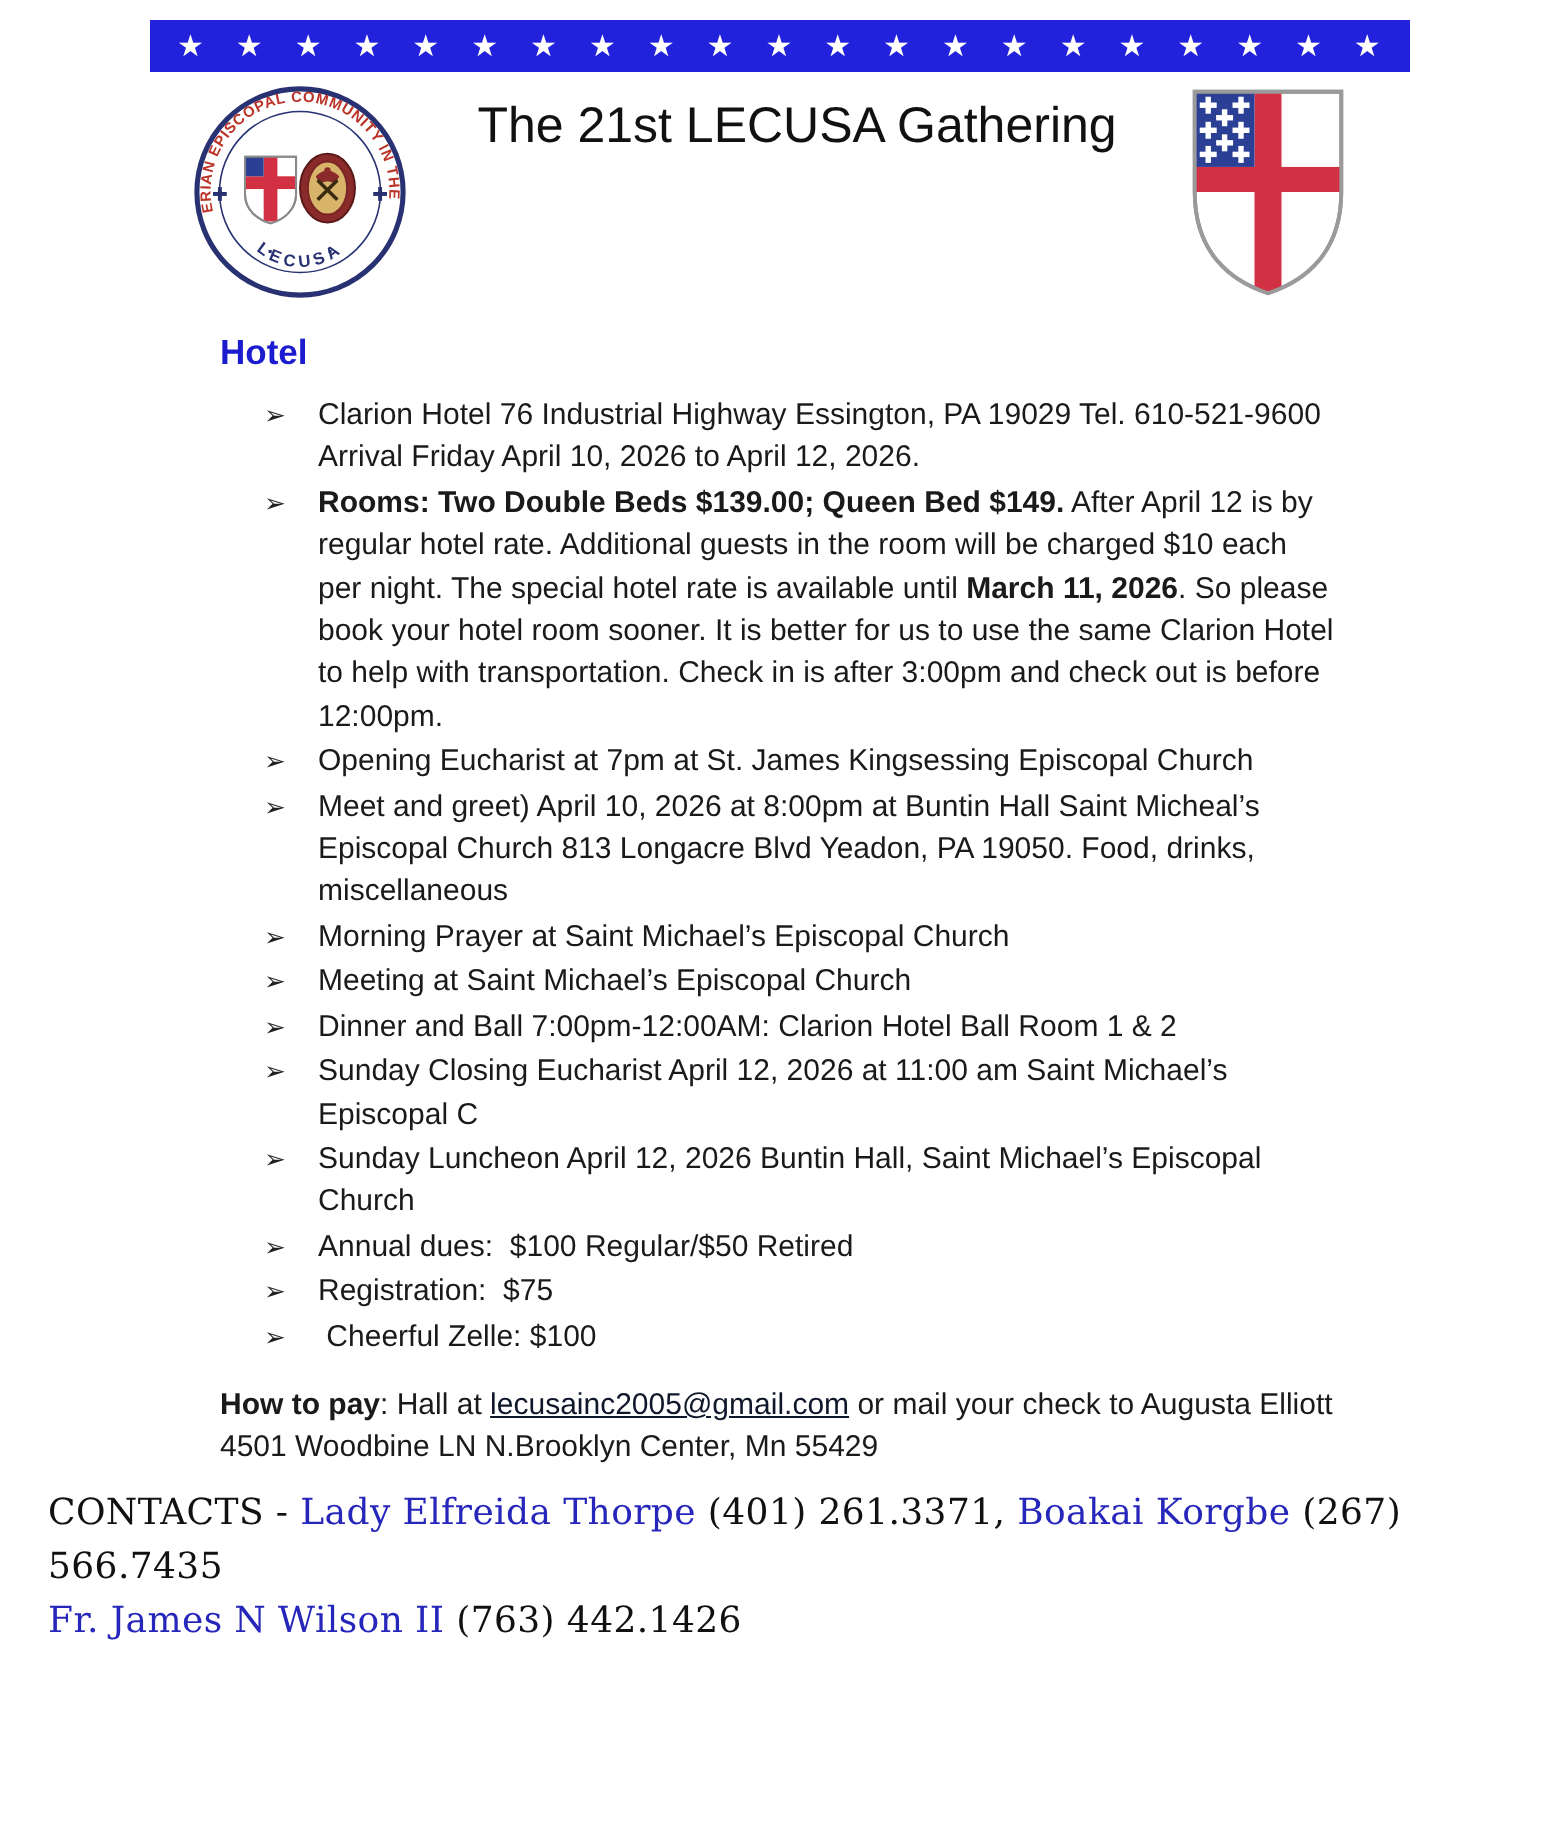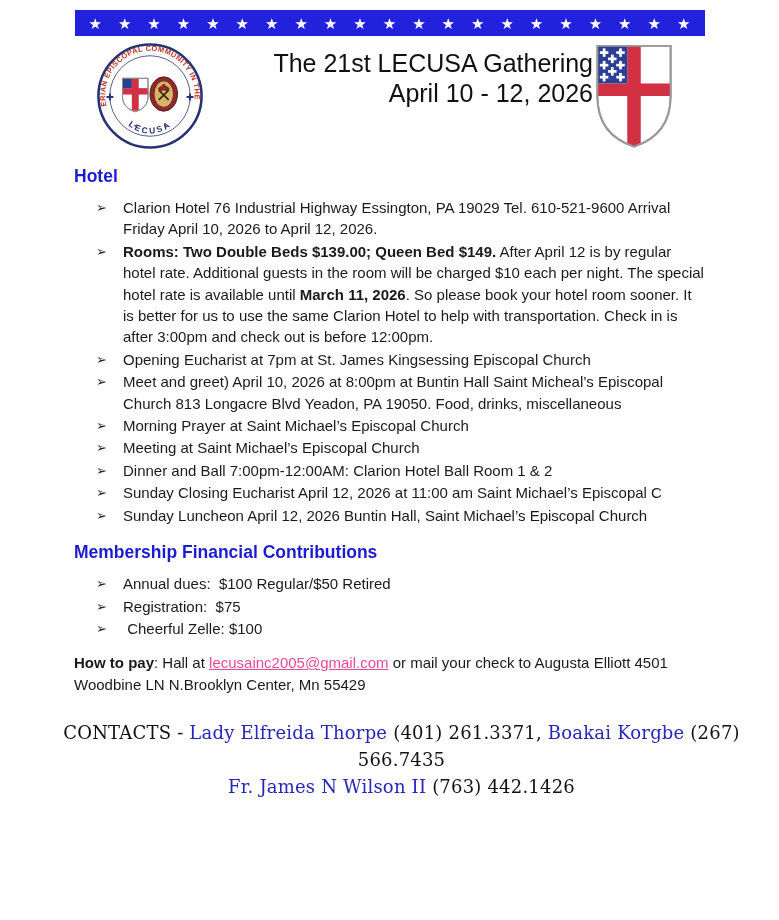--- a/index.html
+++ b/index.html
@@ -14,41 +14,41 @@
     margin:10px auto 0;
     width:630px; height:26px;
     background:#2222dd;
     display:flex; align-items:center; justify-content:space-around;
     padding:0 6px;
   }
   .star-banner .star { color:#ffffff; font-size:15px; line-height:1; }
 
   .header { display:flex; align-items:flex-start; padding:6px 76px 0; }
   .logo-wrap { width:108px; height:108px; margin-left:20px; flex:0 0 auto; }
-  .title-block { flex:1; text-align:right; padding-top:6px; }
+  .title-block { flex:1; text-align:center; padding-top:6px; }
   .title-line { font-size:25px; line-height:30px; color:#111111; }
   .shield-wrap { width:82px; height:108px; margin-right:28px; flex:0 0 auto; }
 
-  .content { padding:0 74px; }
+  .content { padding:0 110px; }
   .section-heading {
     color:#1b1bcf; font-weight:bold; font-size:17.5px;
     margin:16px 0 10px;
   }
   .section-heading.first { margin-top:16px; }
   .bullet-list { }
   .bullet-row { display:flex; align-items:flex-start; padding-left:22px; margin:1px 0; }
   .bullet-glyph { width:27px; flex:0 0 auto; font-size:13px; line-height:21.4px; color:#222; }
   .bullet-text { width:582px; font-size:15px; line-height:21.4px; white-space:pre-wrap; }
   .bullet-text b { font-weight:bold; }
 
   .howto { margin-top:13px; font-size:15px; line-height:21.4px; white-space:pre-wrap; }
   .howto b { font-weight:bold; }
-  a.email-link { color:#ec4899; cursor:pointer;text-align:center; }
-
-  .contacts { margin-top:24px; text-align:center; font-family:"DejaVu Serif", serif;padding-left:24px; }
+  a.email-link { color:#0f172a; cursor:pointer;text-align:center; }
+
+  .contacts { margin-top:8px; font-family:"DejaVu Serif", serif;padding-left:24px; }
   .contacts .line { font-size:18px; line-height:27px; letter-spacing:0.2px; }
   .contacts .blue { color:#2626bb; }
   .contacts .black { color:#111111; }
 </style>
 </head>
 <body>
 
 <div class="star-banner">
     <span class="star">★</span>
     <span class="star">★</span>
@@ -116,21 +116,20 @@
         <ellipse cx="69" cy="53" rx="10" ry="13.5" fill="#d8b46a" stroke="#7a2424" stroke-width="1"></ellipse>
         <path d="M 63,47 q 6,-6 12,0 l -2,4 q -4,-3 -8,0 Z" fill="#8a2a2a"></path>
         <path d="M 64,59 L 74,49 M 64,49 L 74,59" stroke="#3a2a10" stroke-width="1.8" fill="none"></path>
         <circle cx="69" cy="44" r="1.6" fill="#8a2a2a"></circle>
       </g>
     </svg>
   </div>
 
   <div class="title-block">
     <div class="title-line">The 21st LECUSA Gathering</div>
-    <div class="title-line">April 10 - 12, 2026</div>
   </div>
 
   <div class="shield-wrap">
     <svg viewBox="0 0 84 112" width="82" height="108">
       <defs>
         <clipPath id="shieldClip">
           <path d="M 4,4 H 80 V 56 C 80,87 62,102 42,108.5 C 22,102 4,87 4,56 Z"></path>
         </clipPath>
         <g id="bigCrosslet">
           <rect x="-1.4" y="-4.4" width="2.8" height="8.8" fill="#ffffff"></rect>
@@ -196,21 +195,20 @@
       <div class="bullet-list">
         <div class="bullet-row">
           <span class="bullet-glyph">➢</span>
           <div class="bullet-text"><span>Sunday Closing Eucharist April 12, 2026 at 11:00 am Saint Michael’s Episcopal C</span></div>
         </div>
         <div class="bullet-row">
           <span class="bullet-glyph">➢</span>
           <div class="bullet-text"><span>Sunday Luncheon April 12, 2026 Buntin Hall, Saint Michael’s Episcopal Church</span></div>
         </div>
       </div>
-      <div class="section-heading">Membership Financial Contributions</div>
       <div class="bullet-list">
         <div class="bullet-row">
           <span class="bullet-glyph">➢</span>
           <div class="bullet-text"><span>Annual dues:  $100 Regular/$50 Retired</span></div>
         </div>
         <div class="bullet-row">
           <span class="bullet-glyph">➢</span>
           <div class="bullet-text"><span>Registration:  $75</span></div>
         </div>
         <div class="bullet-row">

